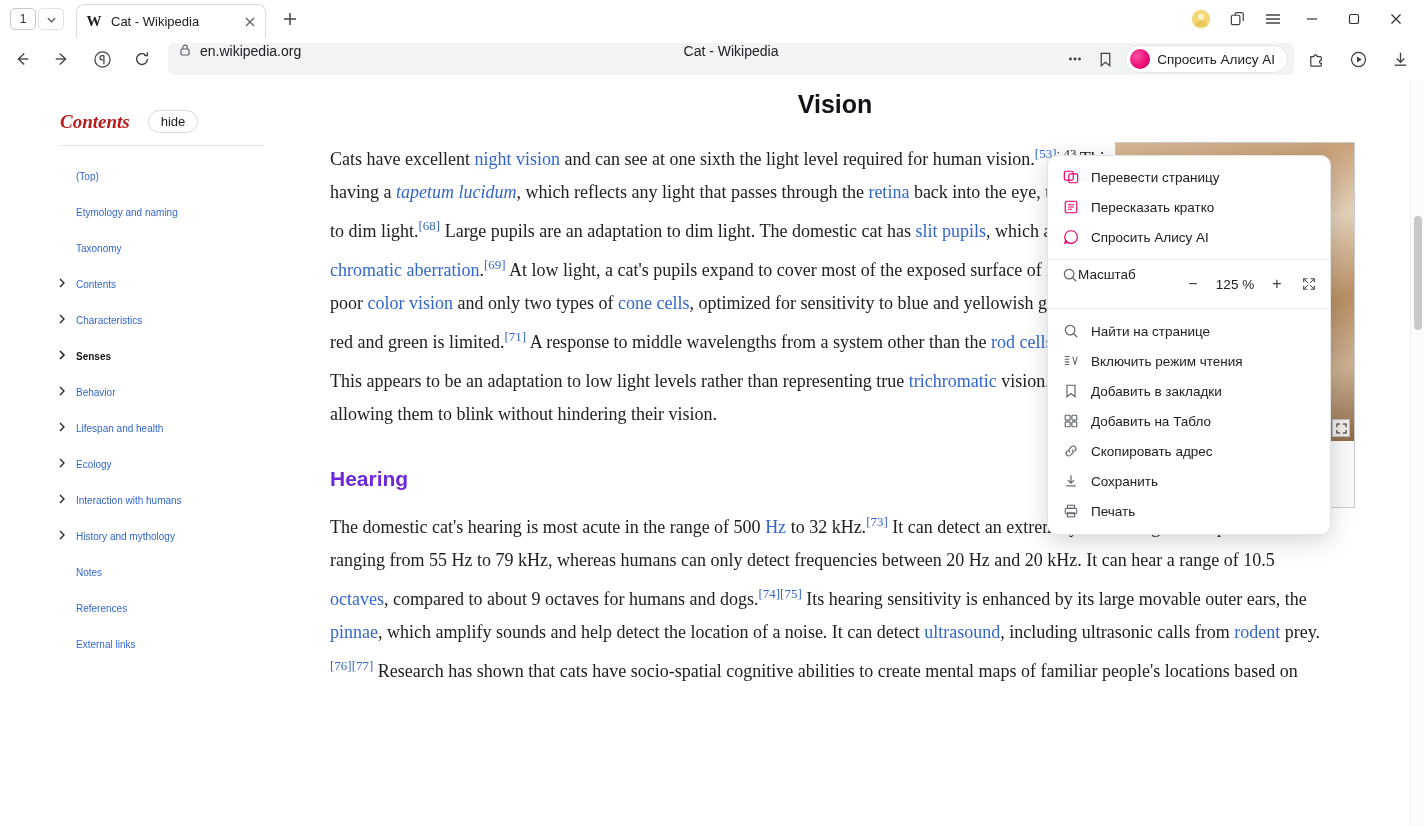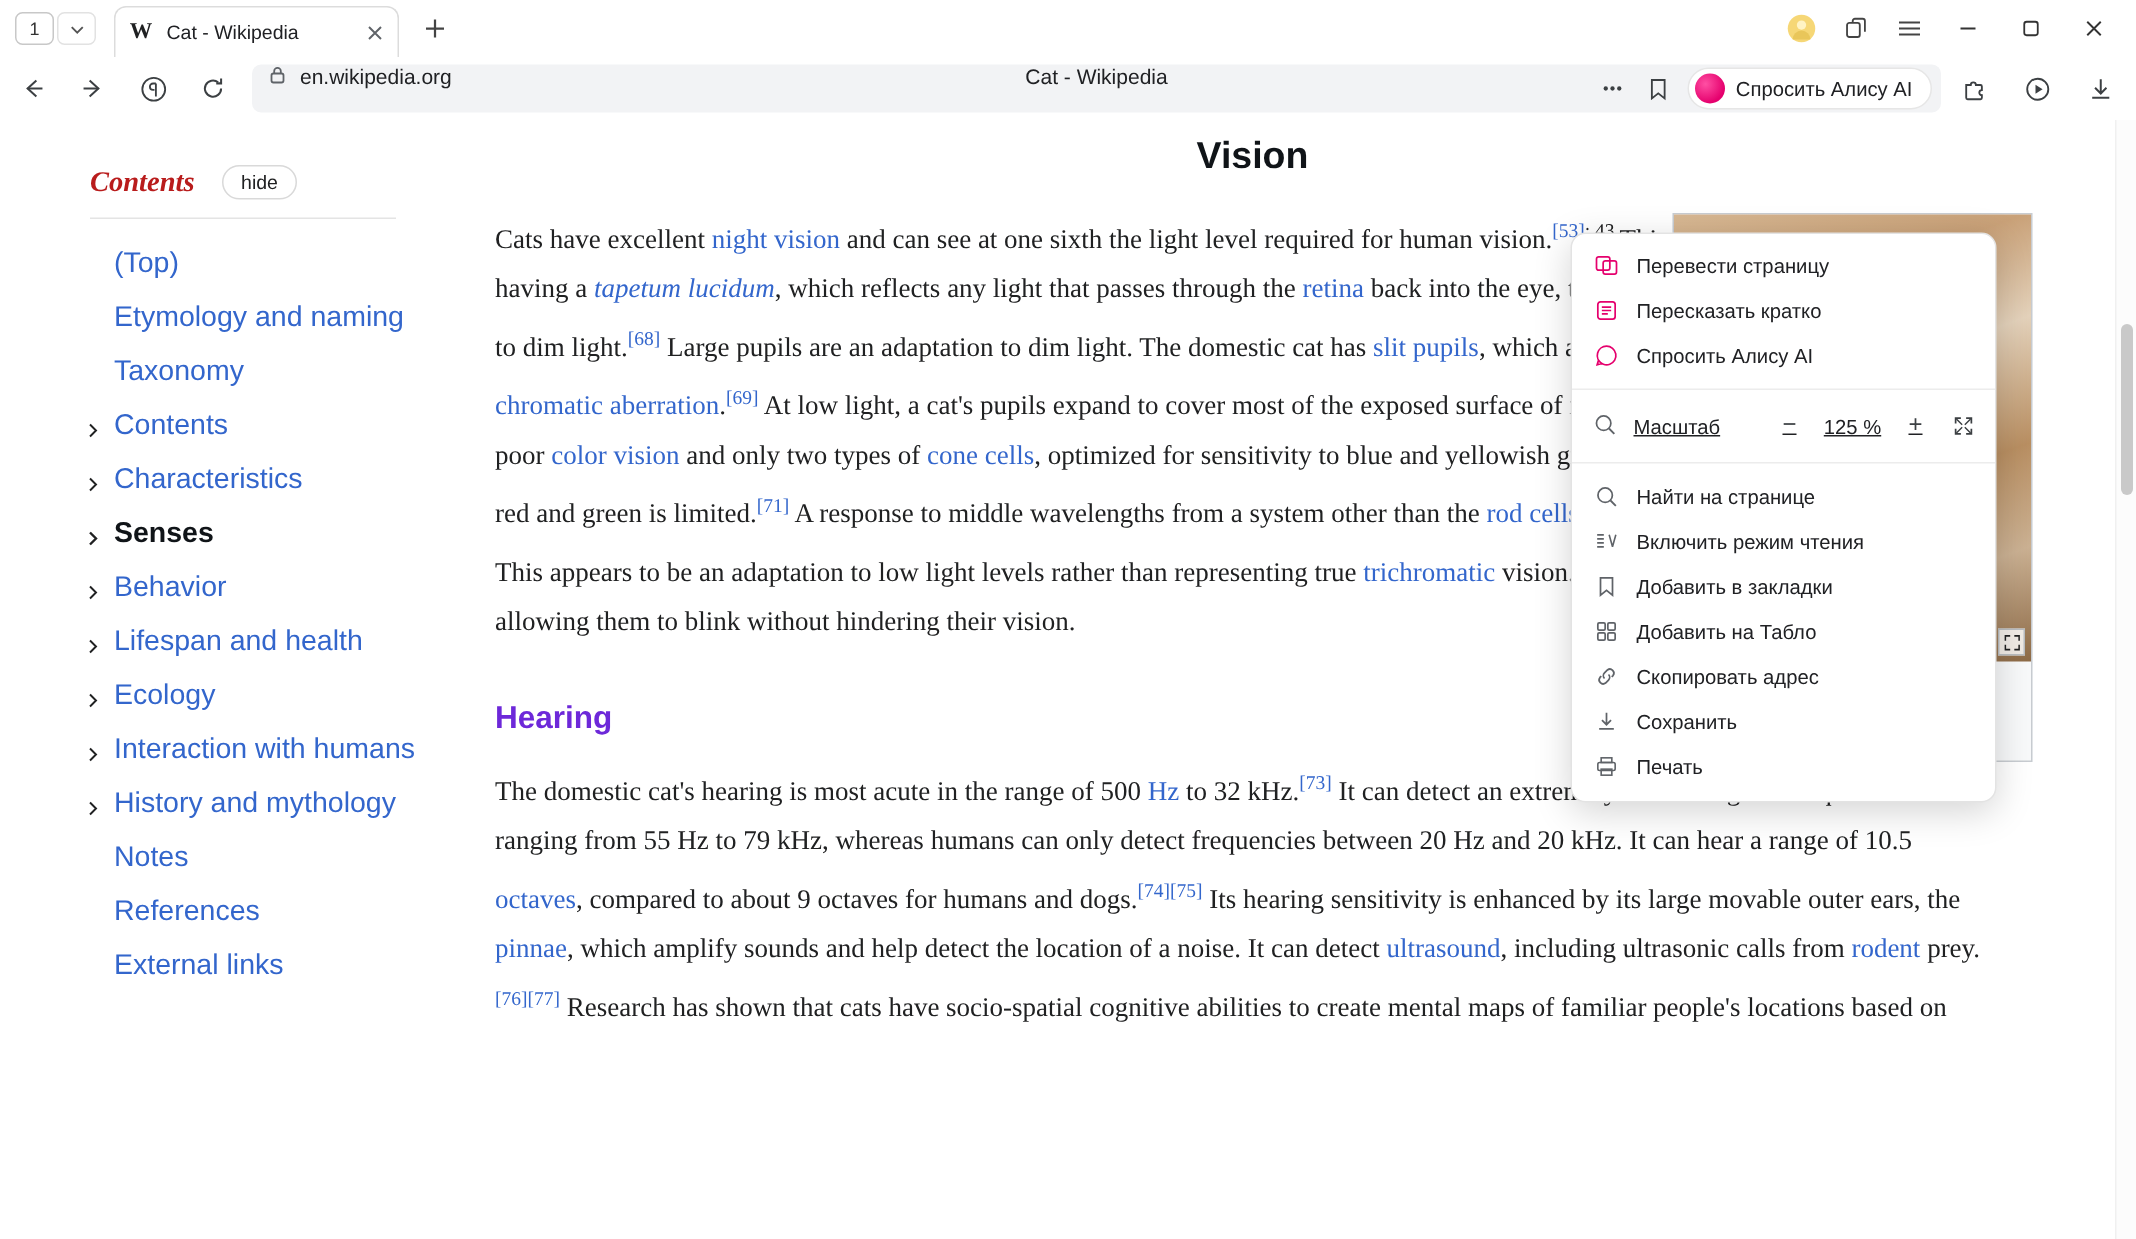--- a/index.html
+++ b/index.html
@@ -166,21 +166,21 @@
   }
   .toc-title { font-size: 19px; font-weight: 700; color: #b91c1c; font-family: "Liberation Serif", serif; font-style: italic; }
   .toc-hide {
     border: 1px solid #d9d9d9; border-radius: 14px;
     padding: 3px 12px; font-size: 13px; color: #202122; background: #fff; text-align: center;
   }
   .toc-list { margin-top: 12px; }
   .toc-item {
     display: flex; align-items: center;
     height: 36px;
-    font-size: 19px; color: #3366cc;
+    font-size: 10px; color: #3366cc;
     position: relative;
     padding-left: 16px;
   }
   .toc-item.sel { color: #101418; font-weight: 700; }
   .toc-item .chev {
     position: absolute; left: -4px; top: 11px;
     width: 14px; height: 14px; color: #202122;
   }
   .toc-item.nochev { padding-left: 16px; }
 
@@ -268,22 +268,22 @@
     gap: 11px;
   }
   .mi .mglyph {
     width: 18px; height: 18px;
     display: flex; align-items: center; justify-content: center;
     color: #5f6368;
   }
   .mi.alice .mglyph { color: #e5006d; }
   .msep { height: 1px; background: #ececec; margin: 7px 0; }
   .zoomrow {
-    height: 34px; display: flex; align-items: center; padding: 0 10px 0 14px;
-    font-size: 13.5px; color: #202124; gap: 11px; text-decoration: underline;
+    height: 34px; display: flex; padding: 0 10px 0 14px;
+    font-size: 13.5px; color: #202124; 
   }
   .zoomctl { margin-left: auto; display: flex; align-items: center; gap: 10px; }
   .zbtn {
     width: 22px; height: 22px; display: flex; align-items: center; justify-content: center;
     color: #3c4043; font-size: 16px;
   }
   .zval { font-size: 13.5px; color: #202124; min-width: 42px; text-align: center; }
 </style>
 </head>
 <body>

